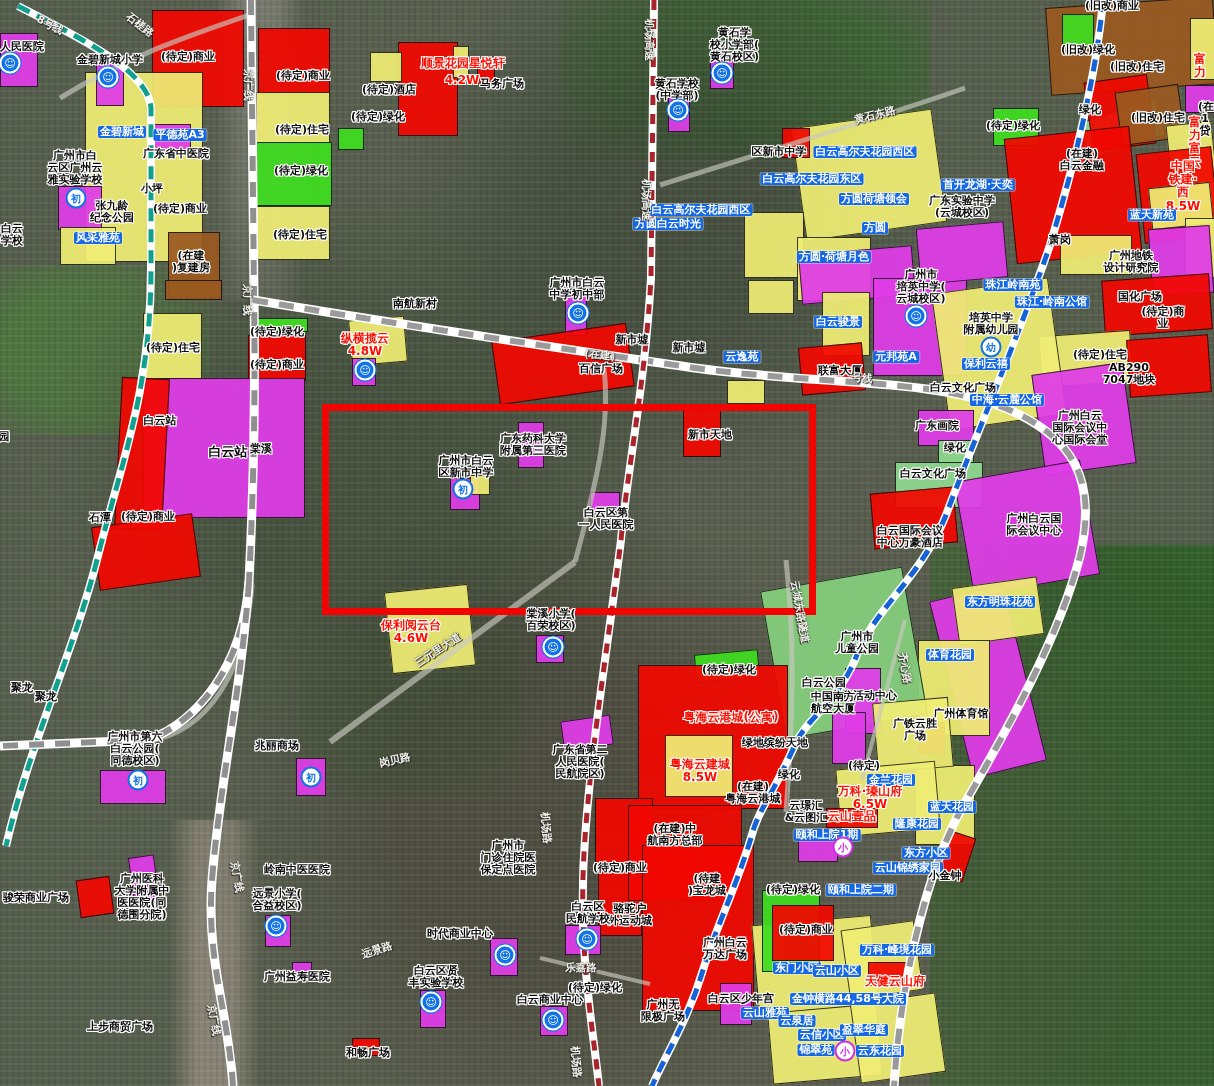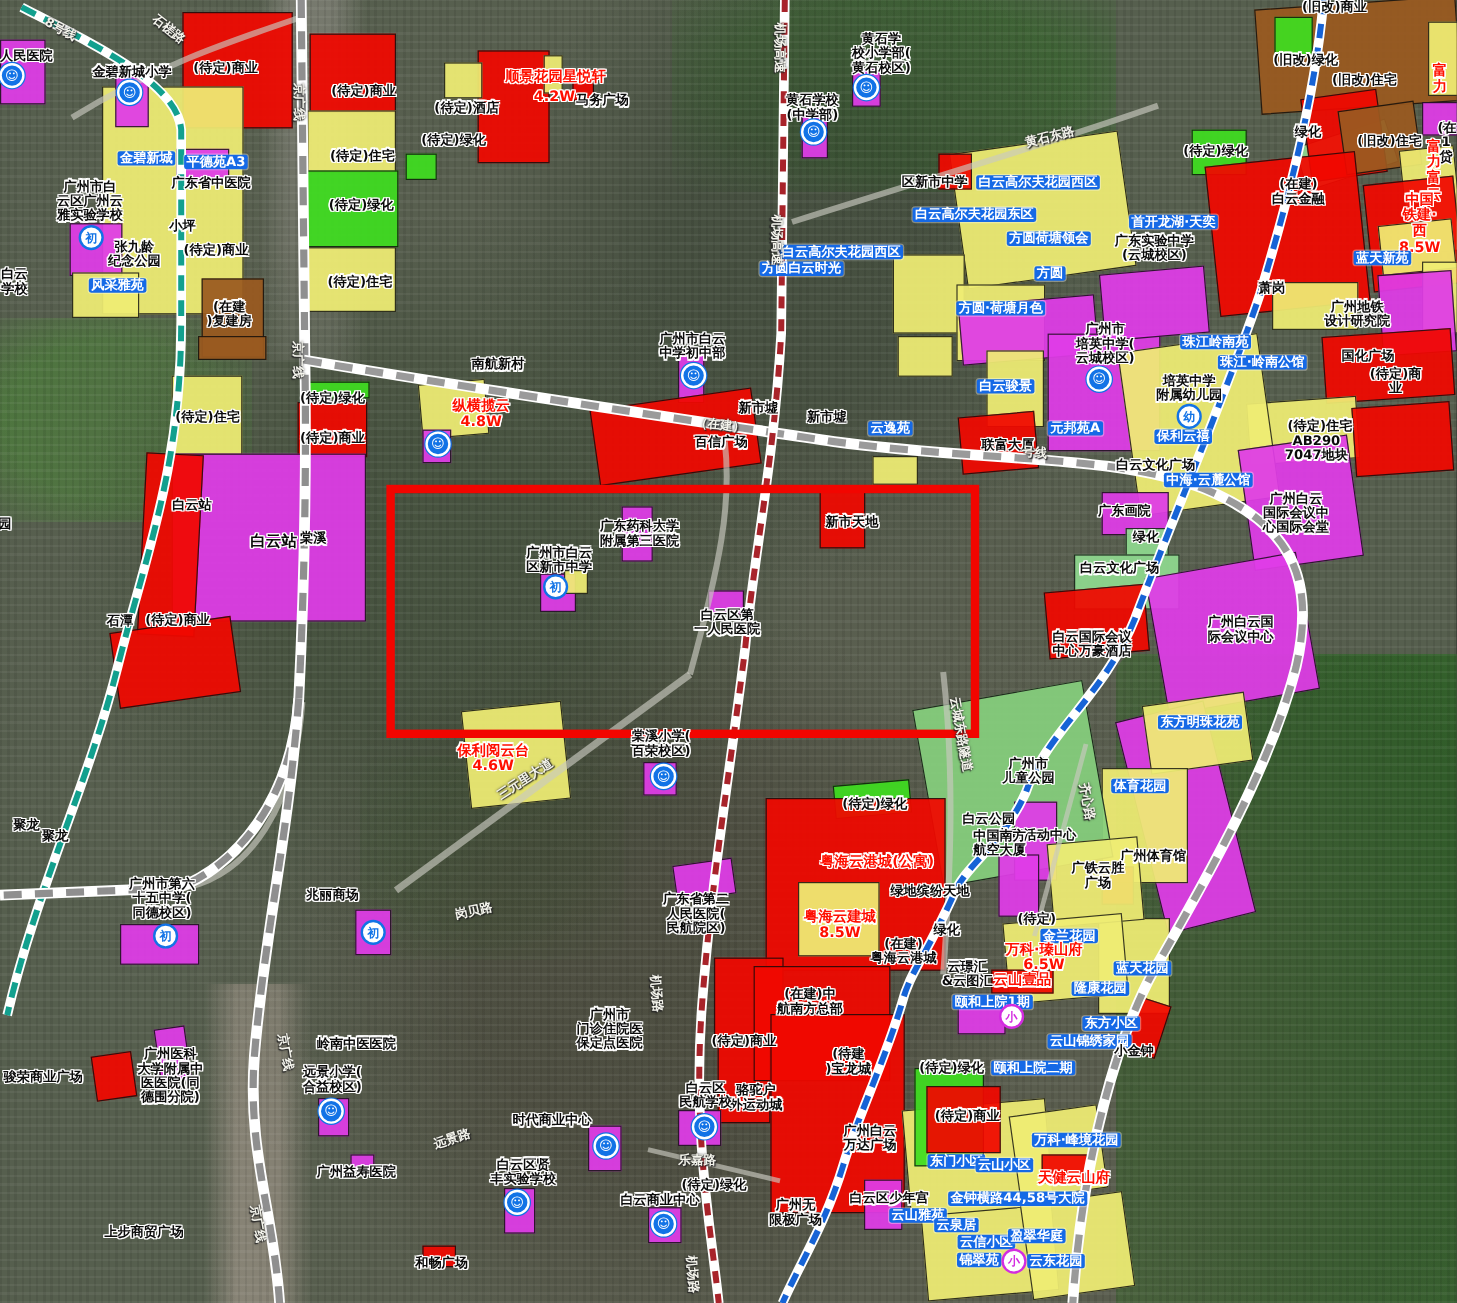--- a/index.html
+++ b/index.html
@@ -254,21 +254,21 @@
       <div class="lbl lbl-b" style="left: 1152px; top: 215px; transform: translate(-50%, -50%) rotate(0deg);">蓝天新苑</div>
       <div class="lbl lbl-p" style="left: 1060px; top: 240px; transform: translate(-50%, -50%) rotate(0deg);">萧岗</div>
       <div class="lbl lbl-p" style="left: 1131px; top: 262px; transform: translate(-50%, -50%) rotate(0deg);">广州地铁
 设计研究院</div>
       <div class="lbl lbl-b" style="left: 978px; top: 185px; transform: translate(-50%, -50%) rotate(0deg);">首开龙湖·天奕</div>
       <div class="lbl lbl-p" style="left: 962px; top: 207px; transform: translate(-50%, -50%) rotate(0deg);">广东实验中学
 (云城校区)</div>
       <div class="lbl lbl-p" style="left: 1140px; top: 297px; transform: translate(-50%, -50%) rotate(0deg);">国化广场</div>
       <div class="lbl lbl-p" style="left: 1163px; top: 318px; transform: translate(-50%, -50%) rotate(0deg);">(待定)商业</div>
       <div class="lbl lbl-p" style="left: 1100px; top: 355px; transform: translate(-50%, -50%) rotate(0deg);">(待定)住宅</div>
-      <div class="lbl lbl-p" style="left: 1097px; top: 374px; transform: translate(-50%, -50%) rotate(0deg);">AB290
+      <div class="lbl lbl-p" style="left: 1129px; top: 374px; transform: translate(-50%, -50%) rotate(0deg);">AB290
 7047地块</div>
       <div class="lbl lbl-b" style="left: 1013px; top: 285px; transform: translate(-50%, -50%) rotate(0deg);">珠江岭南苑</div>
       <div class="lbl lbl-b" style="left: 1052px; top: 302px; transform: translate(-50%, -50%) rotate(0deg);">珠江·岭南公馆</div>
       <div class="lbl lbl-p" style="left: 991px; top: 324px; transform: translate(-50%, -50%) rotate(0deg);">培英中学
 附属幼儿园</div>
       <div class="lbl lbl-b" style="left: 986px; top: 364px; transform: translate(-50%, -50%) rotate(0deg);">保利云禧</div>
       <div class="lbl lbl-p" style="left: 963px; top: 388px; transform: translate(-50%, -50%) rotate(0deg);">白云文化广场</div>
       <div class="lbl lbl-b" style="left: 1007px; top: 400px; transform: translate(-50%, -50%) rotate(0deg);">中海·云麓公馆</div>
       <div class="lbl lbl-p" style="left: 937px; top: 426px; transform: translate(-50%, -50%) rotate(0deg);">广东画院</div>
       <div class="lbl lbl-p" style="left: 955px; top: 448px; transform: translate(-50%, -50%) rotate(0deg);">绿化</div>
@@ -332,24 +332,24 @@
 德围分院)</div>
       <div class="lbl lbl-p" style="left: 36px; top: 898px; transform: translate(-50%, -50%) rotate(0deg);">骏荣商业广场</div>
       <div class="lbl lbl-p" style="left: 297px; top: 870px; transform: translate(-50%, -50%) rotate(0deg);">岭南中医医院</div>
       <div class="lbl lbl-p" style="left: 277px; top: 900px; transform: translate(-50%, -50%) rotate(0deg);">远景小学(
 合益校区)</div>
       <div class="lbl lbl-p" style="left: 297px; top: 977px; transform: translate(-50%, -50%) rotate(0deg);">广州益寿医院</div>
       <div class="lbl lbl-p" style="left: 120px; top: 1027px; transform: translate(-50%, -50%) rotate(0deg);">上步商贸广场</div>
       <div class="lbl lbl-p" style="left: 22px; top: 688px; transform: translate(-50%, -50%) rotate(0deg);">聚龙</div>
       <div class="lbl lbl-p" style="left: 46px; top: 697px; transform: translate(-50%, -50%) rotate(0deg);">聚龙</div>
       <div class="lbl lbl-p" style="left: 135px; top: 749px; transform: translate(-50%, -50%) rotate(0deg);">广州市第六
-十五中学(
+白云公园(
 同德校区)</div>
       <div class="lbl lbl-p" style="left: 277px; top: 746px; transform: translate(-50%, -50%) rotate(0deg);">兆丽商场</div>
-      <div class="lbl lbl-r" style="left: 365px; top: 345px; transform: translate(-50%, -50%) rotate(0deg); margin-left: 36px;">纵横揽云
+      <div class="lbl lbl-r" style="left: 365px; top: 345px; transform: translate(-50%, -50%) rotate(0deg);">纵横揽云
 4.8W</div>
       <div class="lbl lbl-p" style="left: 415px; top: 304px; transform: translate(-50%, -50%) rotate(0deg);">南航新村</div>
       <div class="lbl lbl-p" style="left: 577px; top: 289px; transform: translate(-50%, -50%) rotate(0deg);">广州市白云
 中学初中部</div>
       <div class="lbl lbl-p" style="left: 601px; top: 369px; transform: translate(-50%, -50%) rotate(0deg);">百信广场</div>
       <div class="lbl lbl-p" style="left: 632px; top: 340px; transform: translate(-50%, -50%) rotate(0deg);">新市墟</div>
       <div class="lbl lbl-p" style="left: 689px; top: 348px; transform: translate(-50%, -50%) rotate(0deg);">新市墟</div>
       <div class="lbl lbl-b" style="left: 742px; top: 357px; transform: translate(-50%, -50%) rotate(0deg);">云逸苑</div>
       <div class="lbl lbl-p" style="left: 840px; top: 371px; transform: translate(-50%, -50%) rotate(0deg);">联富大厦</div>
       <div class="lbl lbl-b" style="left: 896px; top: 357px; transform: translate(-50%, -50%) rotate(0deg);">元邦苑A</div>

